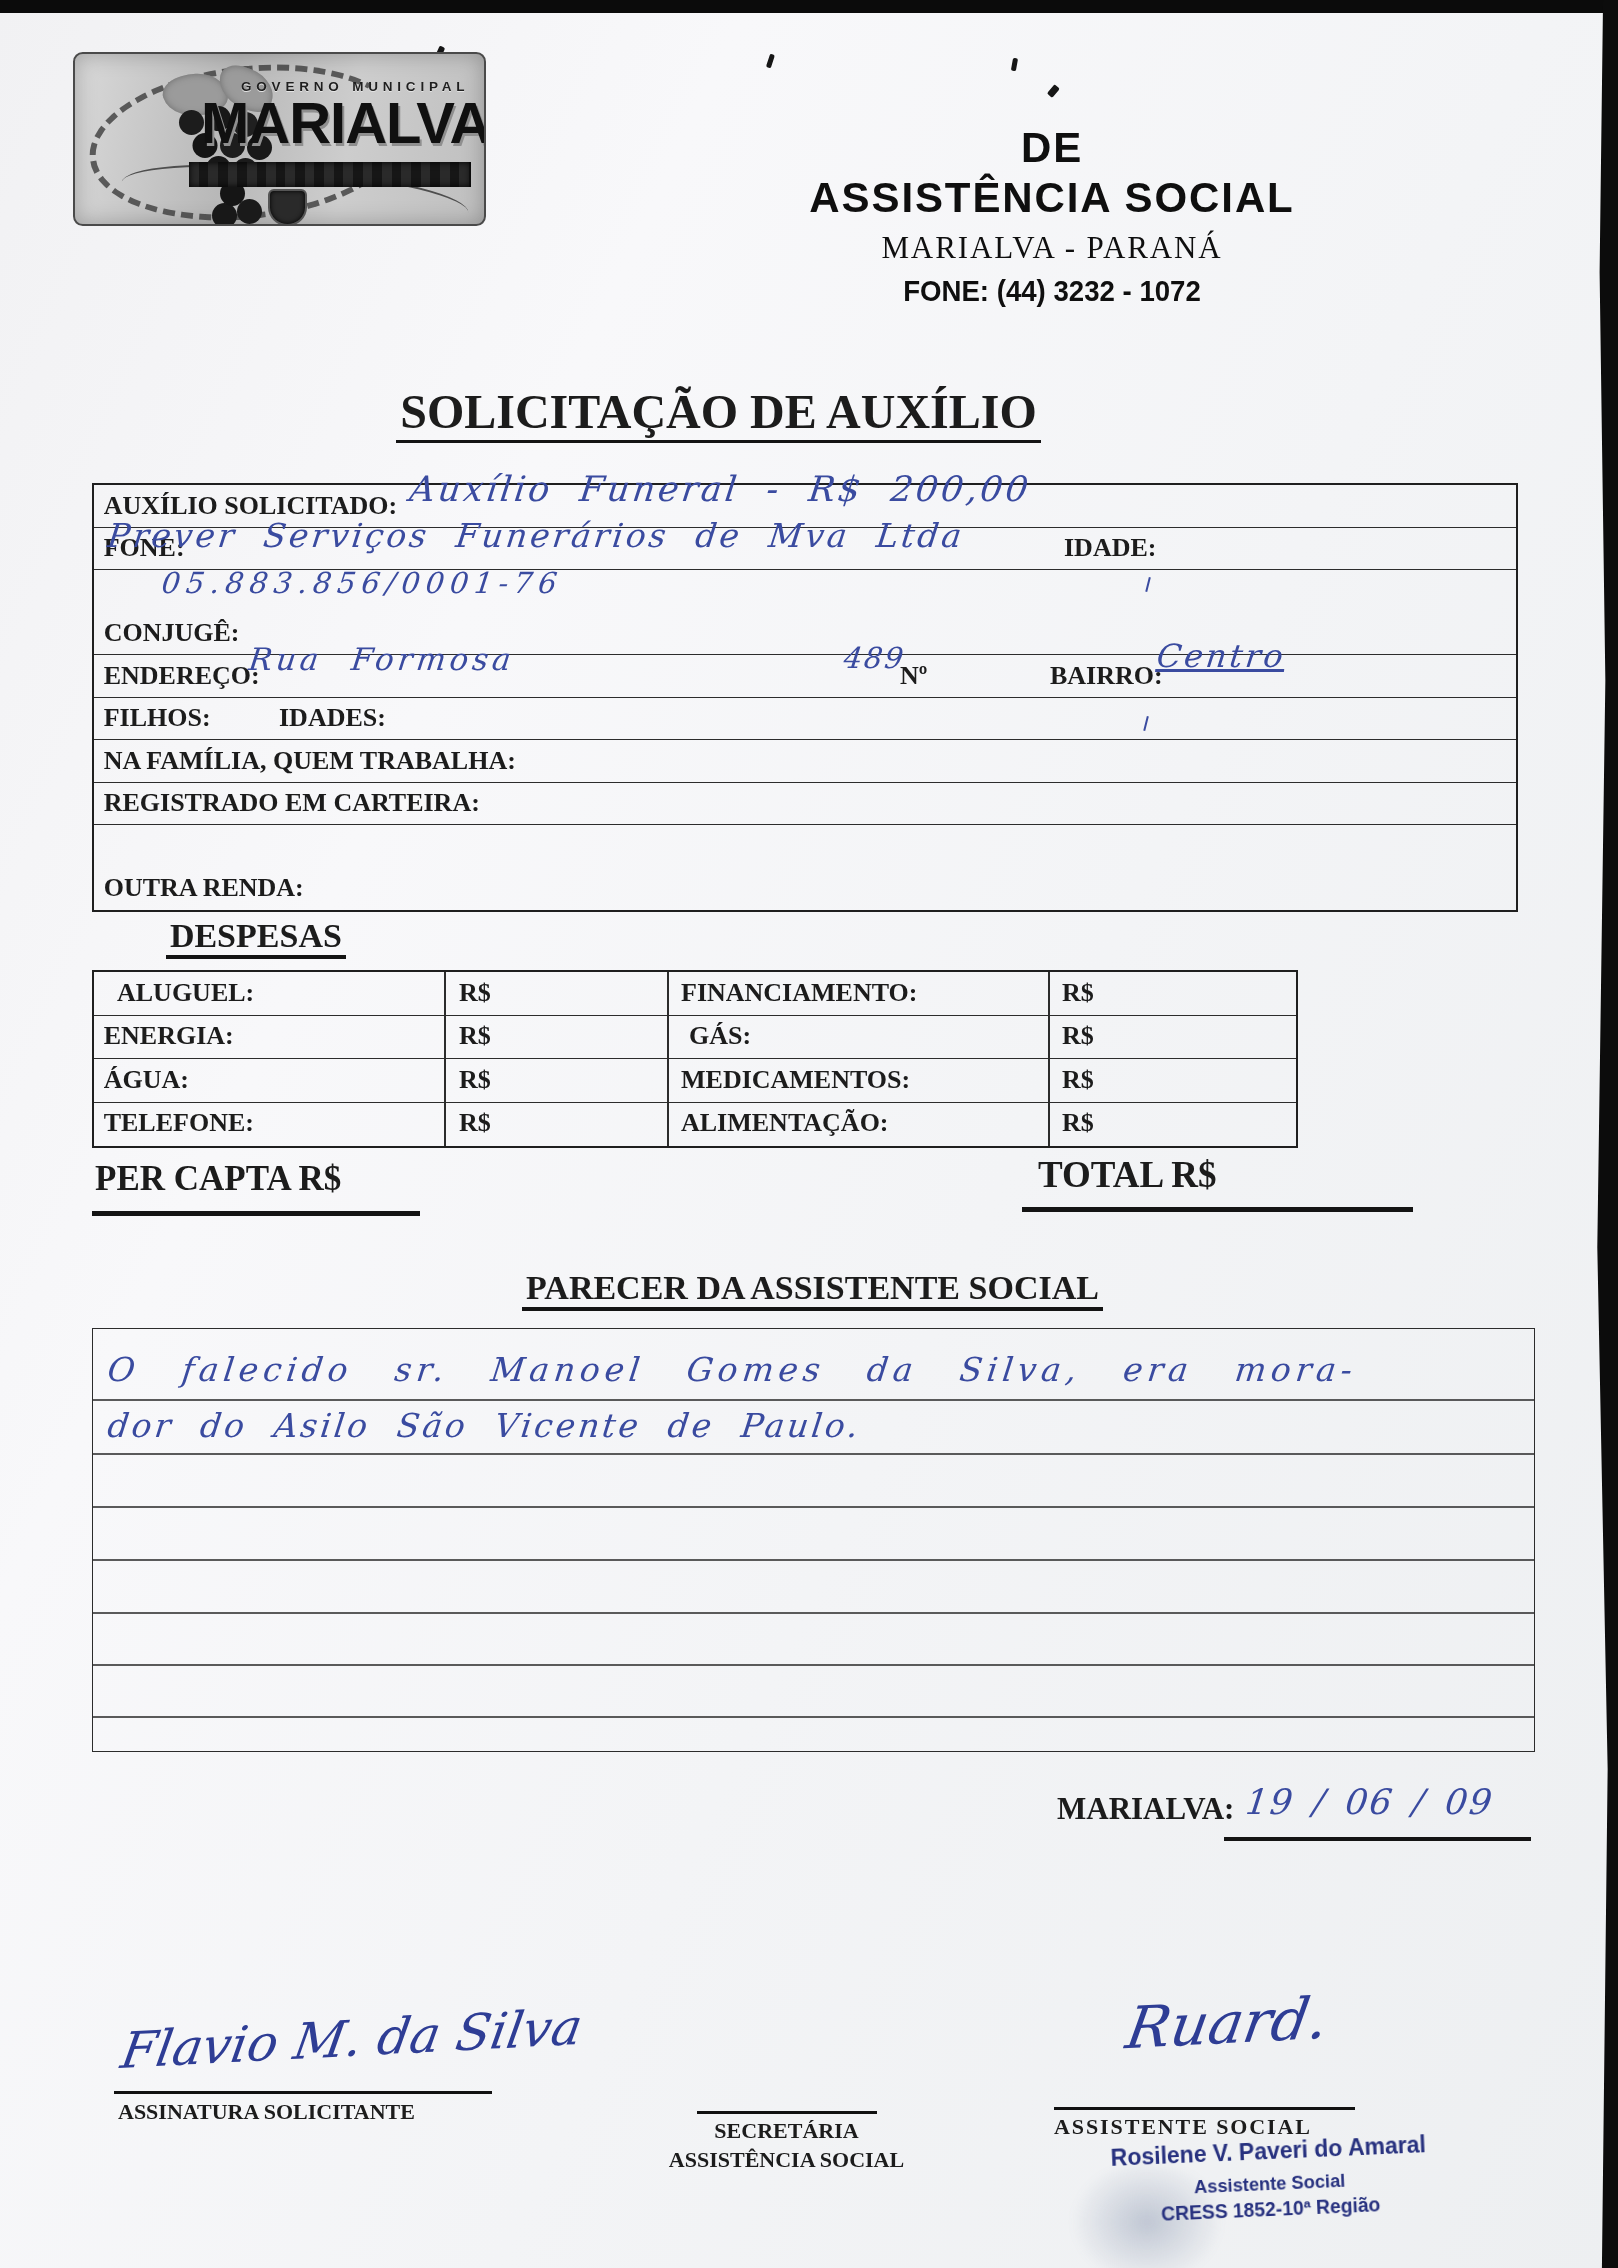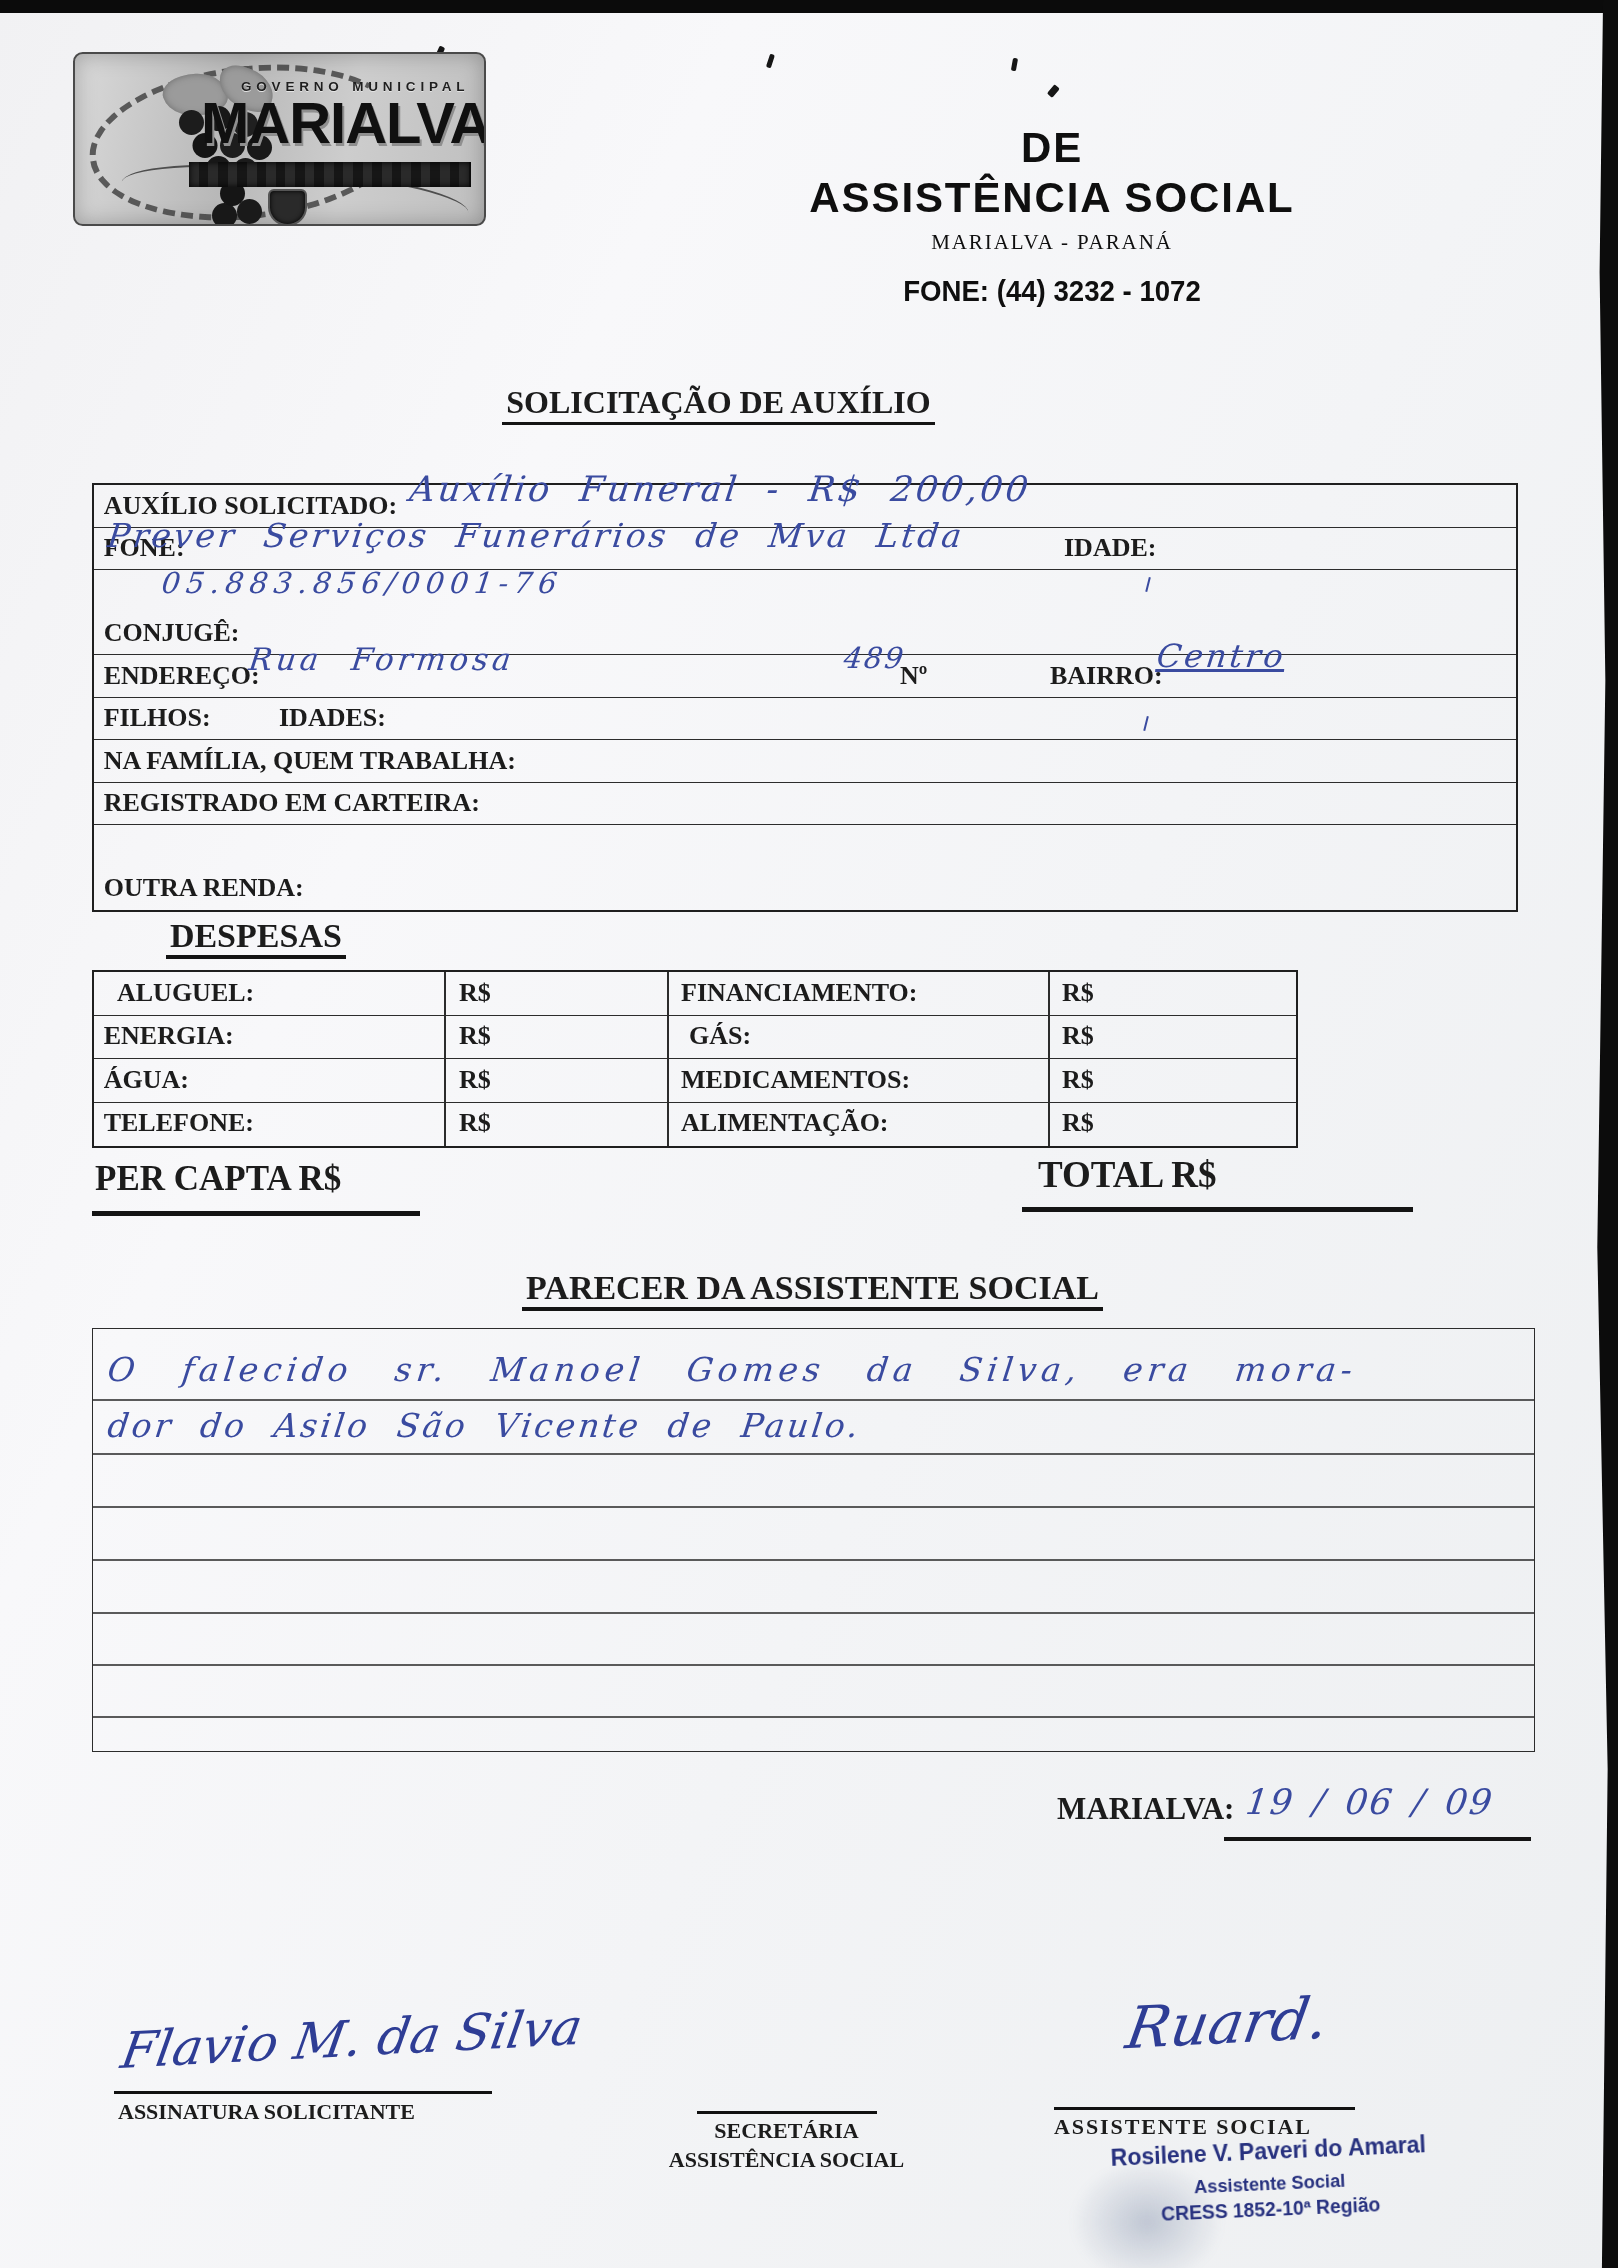--- a/index.html
+++ b/index.html
@@ -34,25 +34,25 @@
                background-image:repeating-linear-gradient(90deg,#2a2a2a 0 9.7px,#161616 9.7px 19.3px);}
   .logo-swoosh{position:absolute;left:46px;top:114px;width:348px;height:56px;border-top:3.9px solid #4e4e4e;
                border-radius:50%;transform:rotate(5deg);}
   .logo-emblem{position:absolute;left:193px;top:135px;width:35px;height:33px;background:#2a2a2a;
                border:2.9px solid #555;border-radius:5.8px 5.8px 50% 50%;box-shadow:inset 0 0 5.8px #000;}
 
   
   .hdr{white-space:nowrap;color:#0f0f0f;}
   .h1{font-size:52px;letter-spacing:2.9px;}
   .h2{font-size:42px;letter-spacing:1.9px;}
-  .city{font-size:21px;letter-spacing:1.9px;}
+  .city{font-size:31px;letter-spacing:1.9px;}
   .fone{font-size:30px;letter-spacing:0;transform:scaleX(.92);transform-origin:center;}
 
   .center-wrap{text-align:center;}
-  .doc-title{font-size:32px;font-weight:bold;border-bottom:3.9px solid #141414;padding:0 3.9px 1.9px;margin-left:36px;}
+  .doc-title{font-size:48px;font-weight:bold;border-bottom:3.9px solid #141414;padding:0 3.9px 1.9px;margin-left:36px;}
   .sec-title{font-size:34px;font-weight:bold;border-bottom:4.8px solid #141414;padding:0 3.9px 1px;}
 
   
   .form-table{left:92px;top:483px;width:1422px;height:425px;border:2.9px solid #1f1f1f;}
   .frow{position:absolute;left:0;width:100%;height:42px;border-bottom:1.9px solid #2c2c2c;}
   .frow:last-child{border-bottom:none;}
   .frow span{position:absolute;top:0;line-height:41px;white-space:nowrap;}
   .lbl{font-weight:bold;font-size:26px;}
 
   

